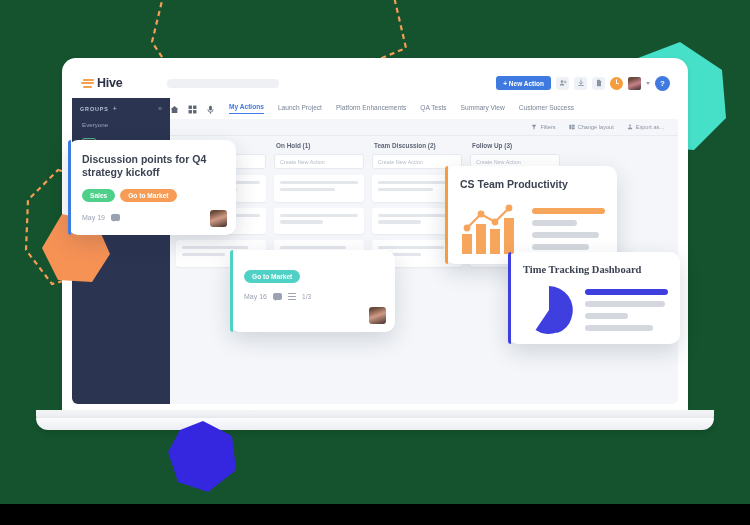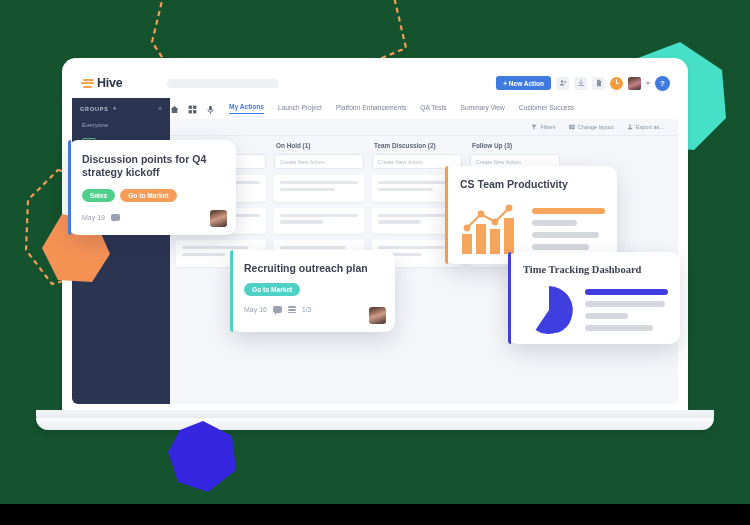--- a/index.html
+++ b/index.html
@@ -348,21 +348,20 @@
         <span class="fc-date">May 19</span>
         <span class="bubble"></span>
       </div>
     </div>
     <div class="fc-av"></div>
   </div>
 
   <div class="fcard" style="left:230px;top:250px;width:165px;height:82px;">
     <div class="fcard-bar" style="background:#4fd1c5;"></div>
     <div style="padding:12px 12px 0 14px;">
-      <div class="fc-title">Recruiting outreach plan</div>
       <div class="tags" style="margin-top:8px;">
         <span class="tag" style="background:#4fd1c5;">Go to Market</span>
       </div>
       <div class="fc-meta" style="margin-top:10px;">
         <span class="fc-date">May 16</span>
         <span class="bubble"></span>
         <span class="listicon">
             <i></i>
             <i></i>
             <i></i>

